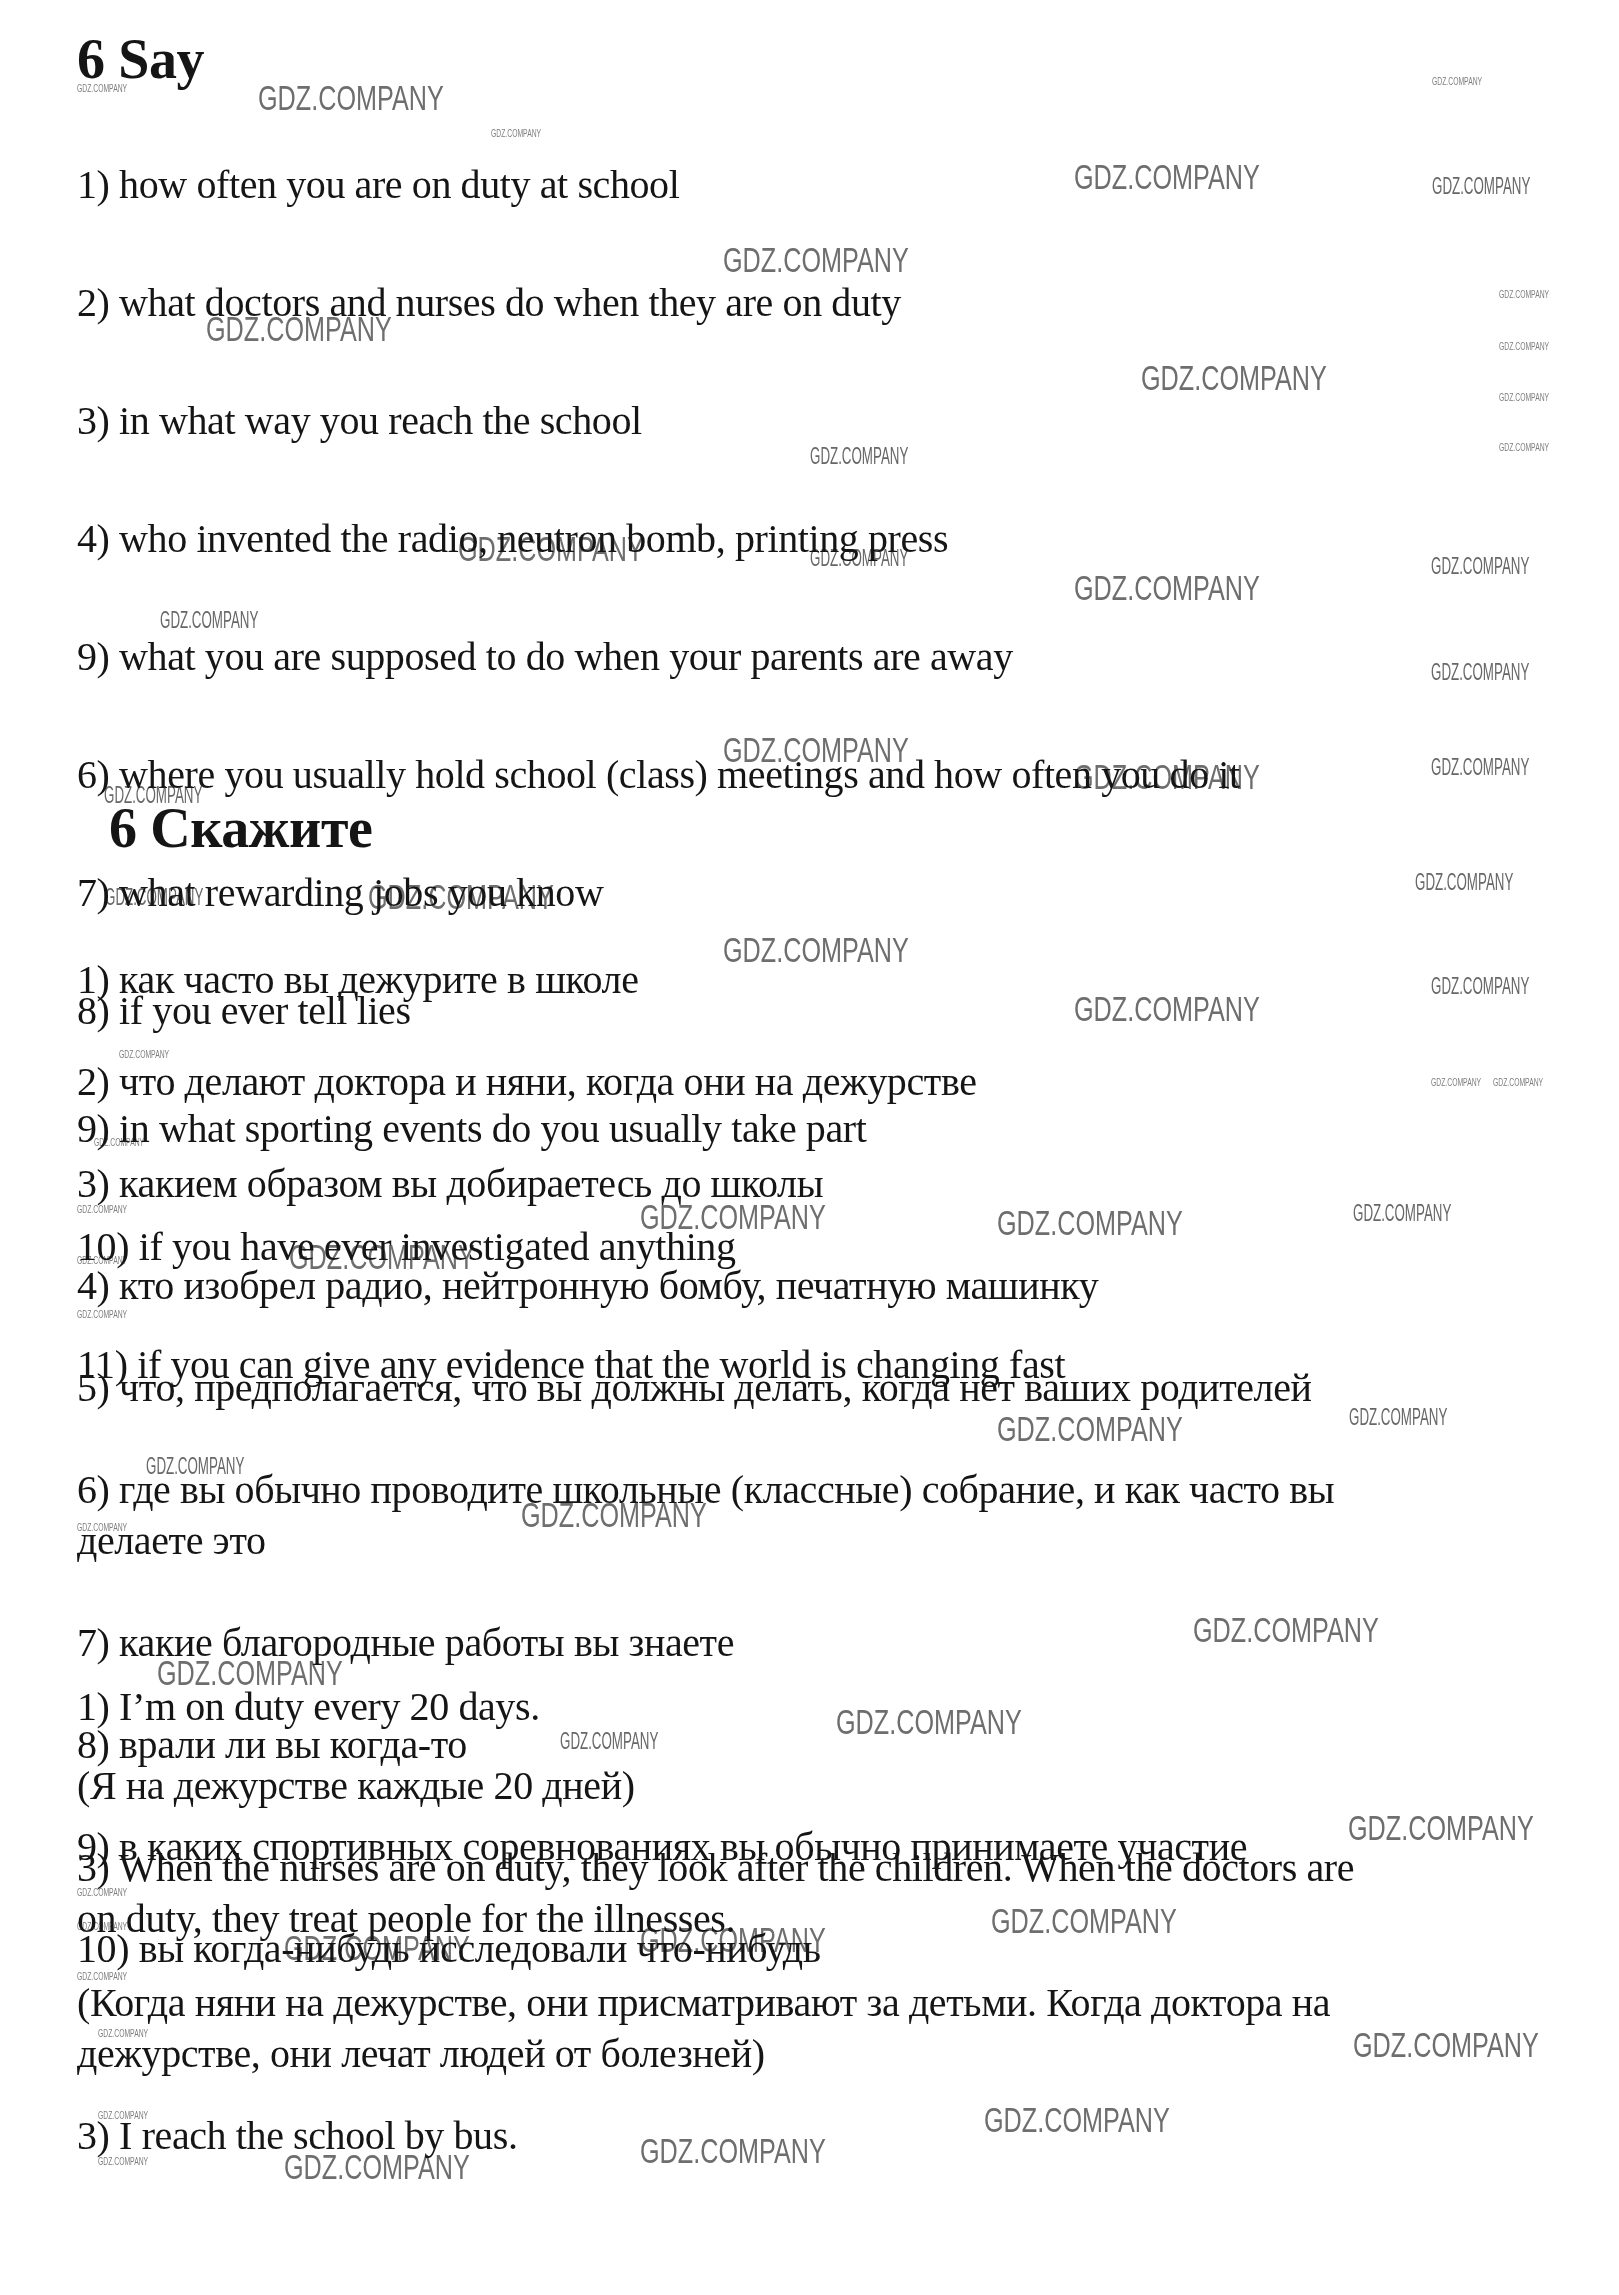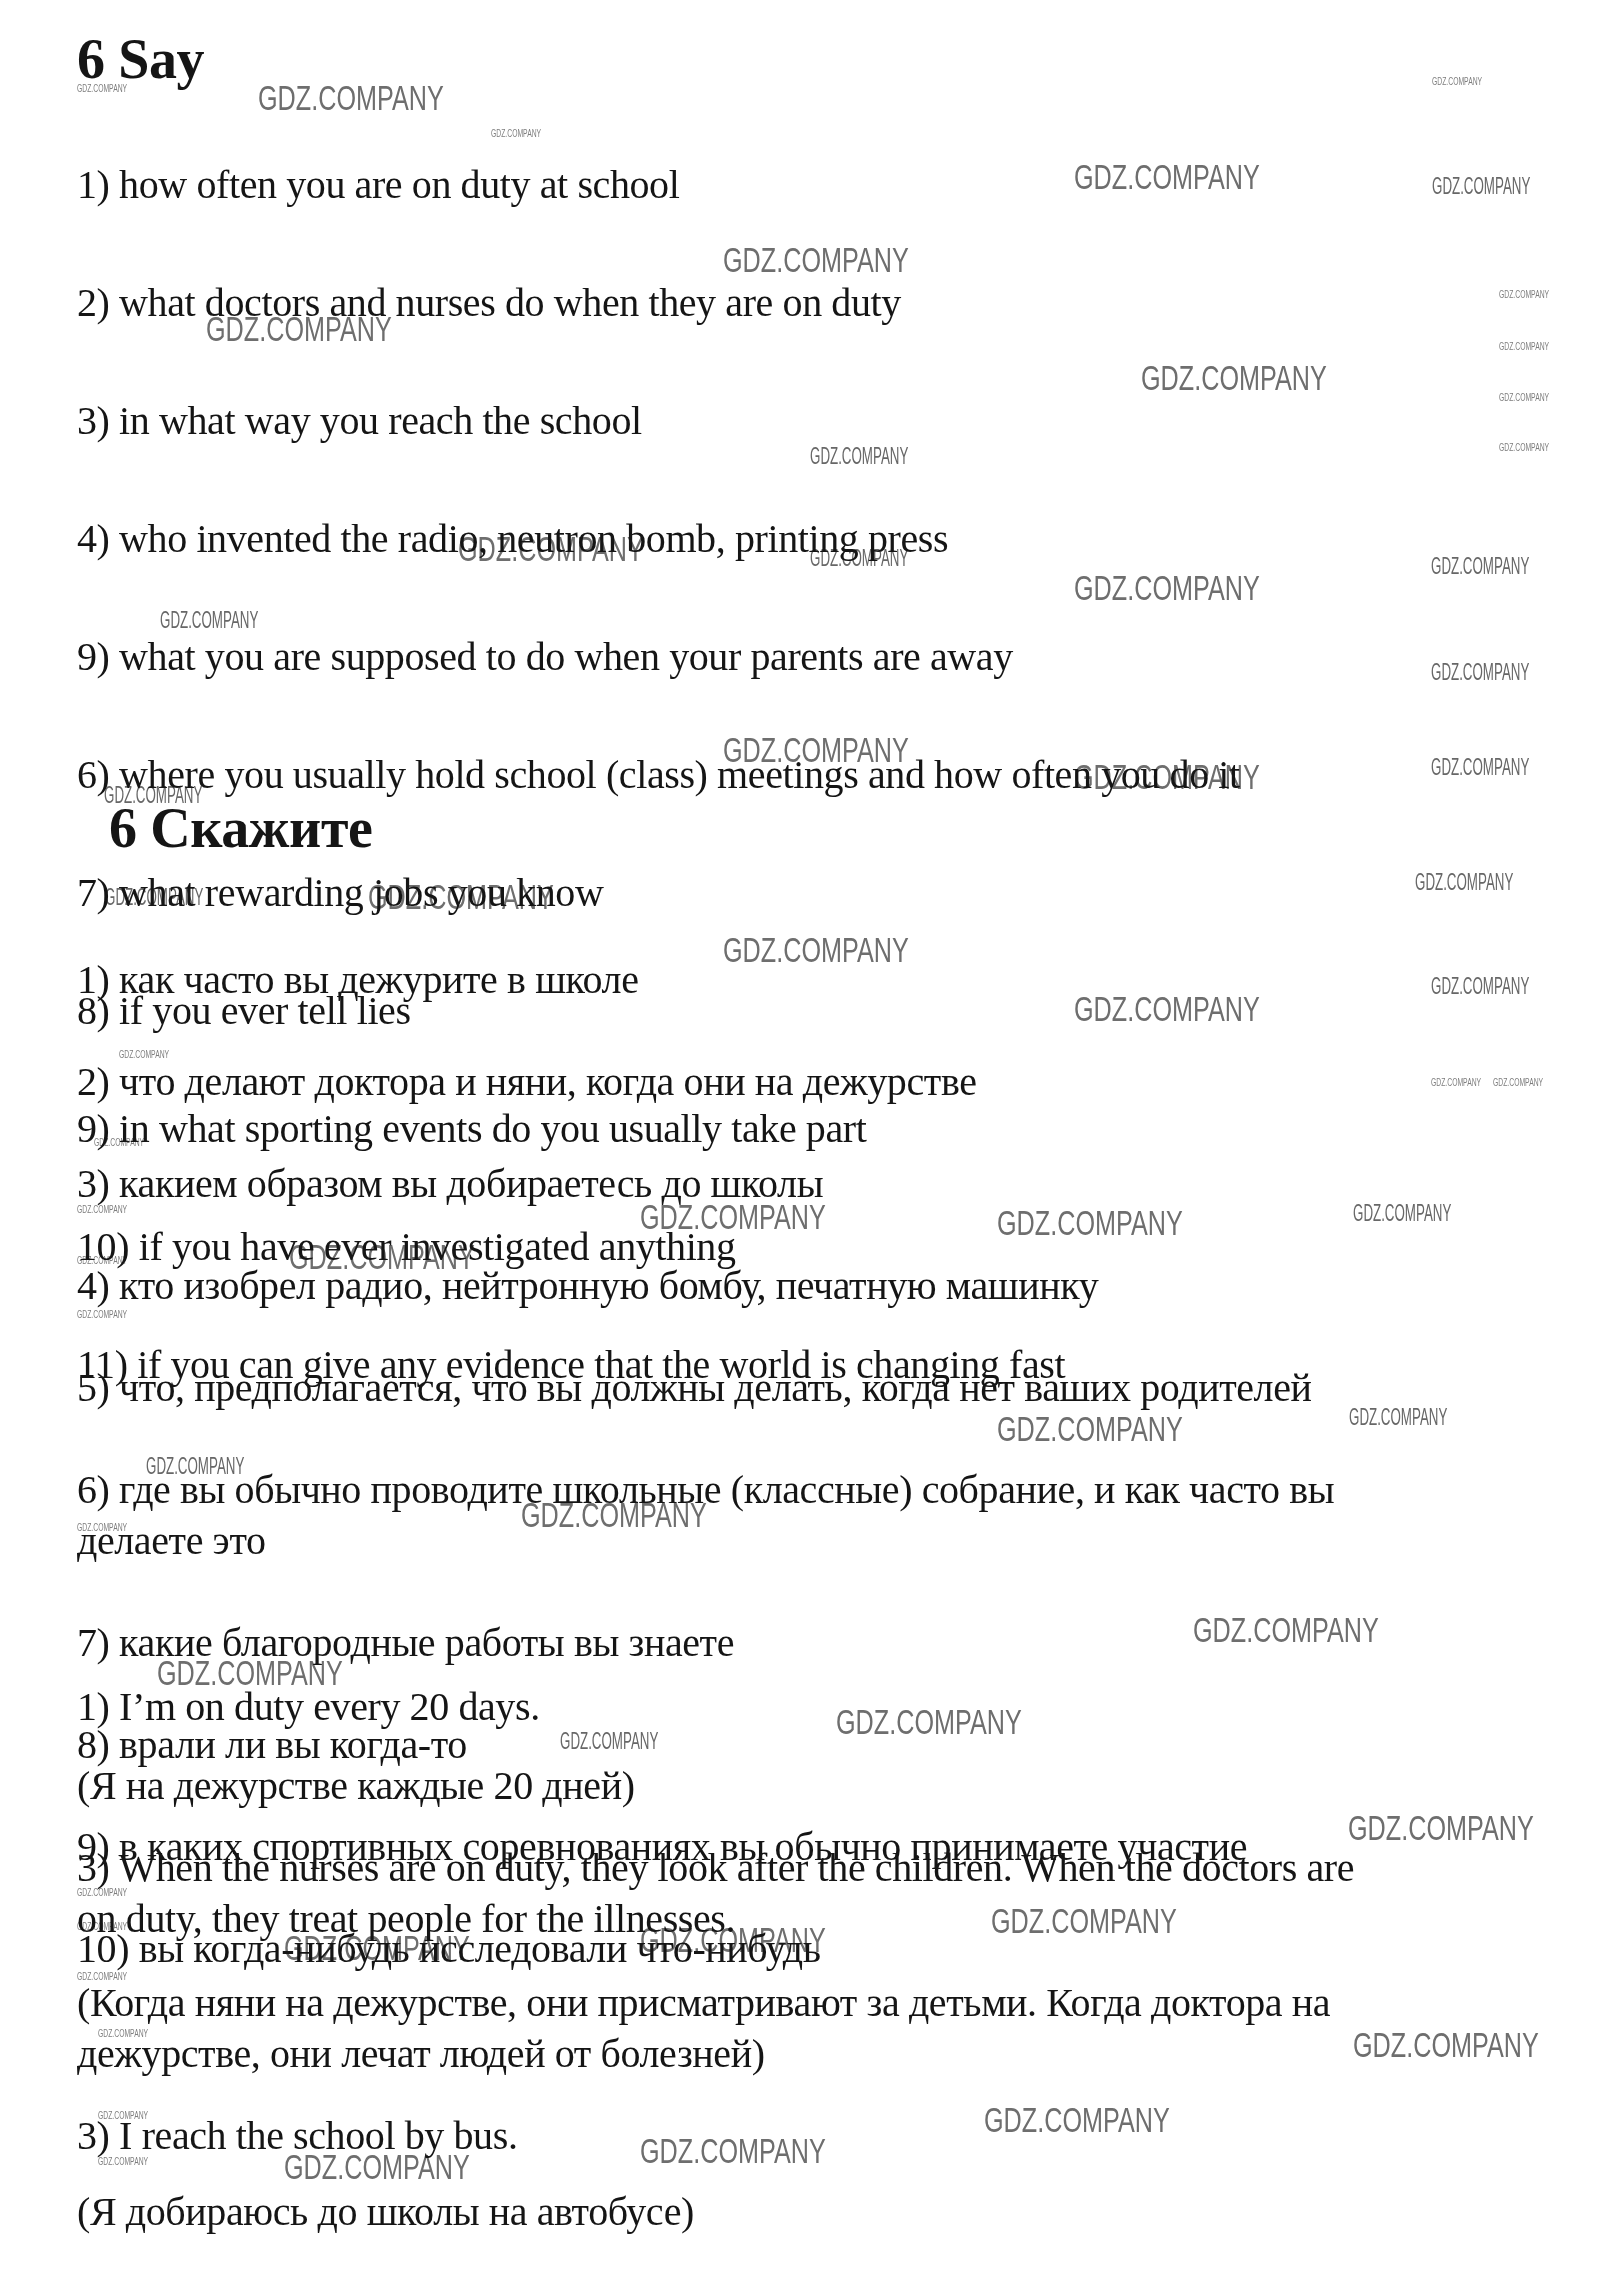--- a/index.html
+++ b/index.html
@@ -158,16 +158,15 @@
     <div class="q">10) вы когда-нибудь исследовали что-нибудь</div>
   </div>
 
   <div class="txt ans a1en">1) I’m on duty every 20 days.</div>
   <div class="txt ans a1ru">(Я на дежурстве каждые 20 дней)</div>
   <div class="txt ans a2en">3) When the nurses are on duty, they look after the children. When the doctors are
 on duty, they treat people for the illnesses.</div>
   <div class="txt ans a2ru">(Когда няни на дежурстве, они присматривают за детьми. Когда доктора на
 дежурстве, они лечат людей от болезней)</div>
   <div class="txt ans a3en">3) I reach the school by bus.</div>
-  <div class="txt ans a3ru">(Я добираюсь до школы на автобусе)</div>
 
 </div>
 
 
 </body></html>

